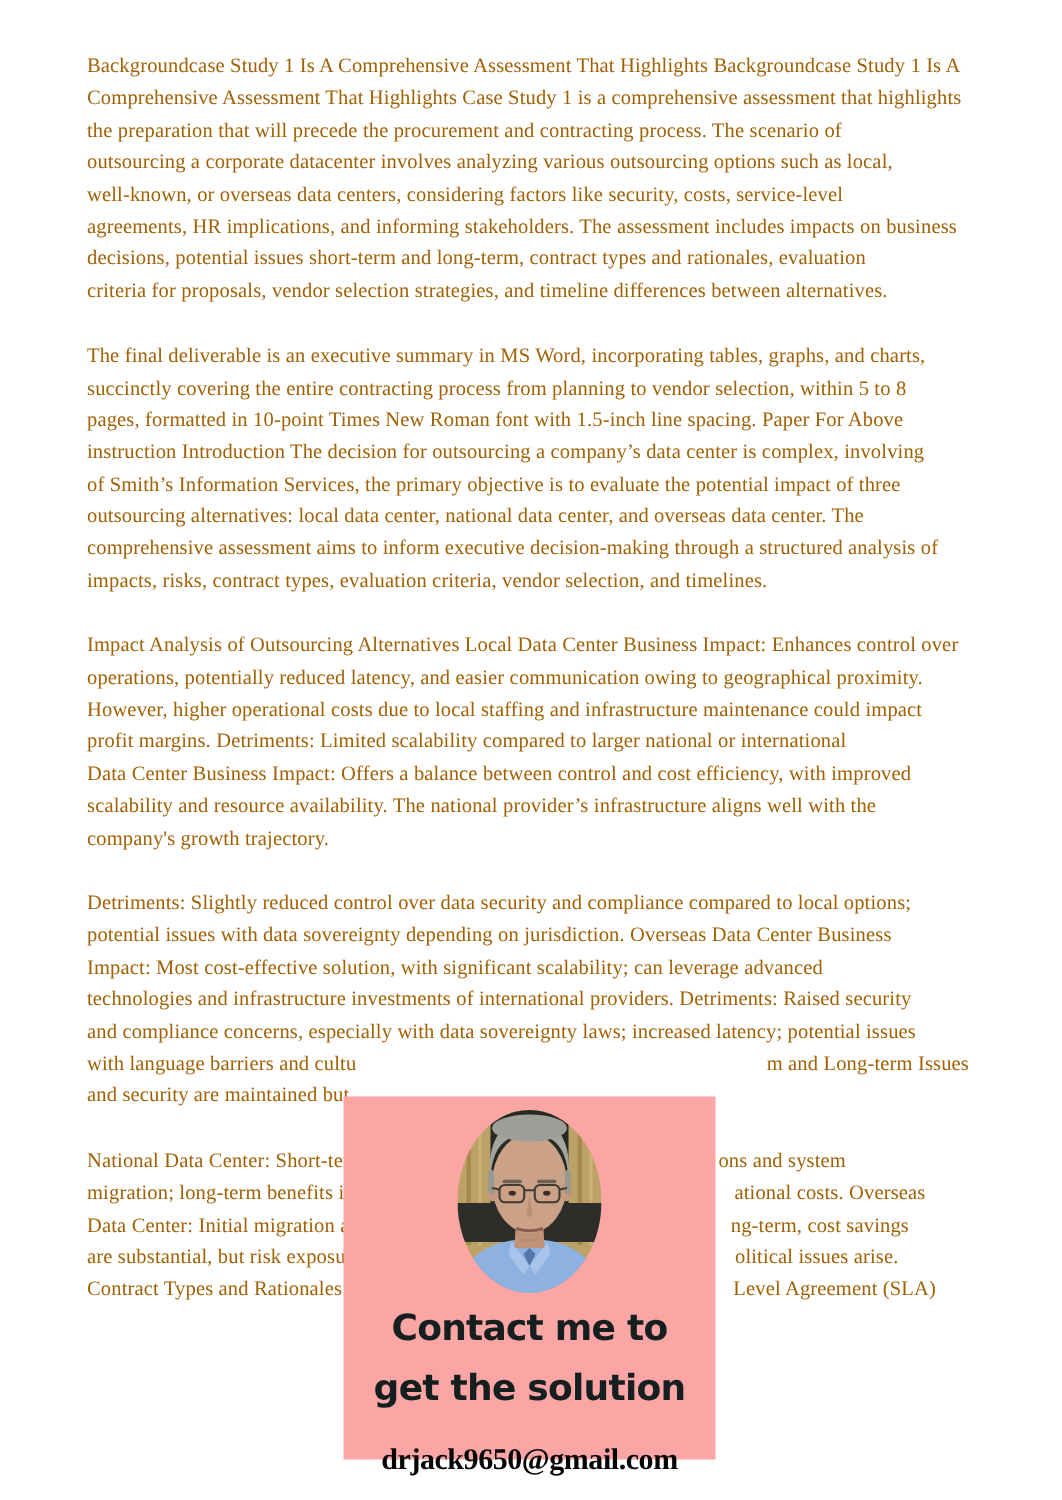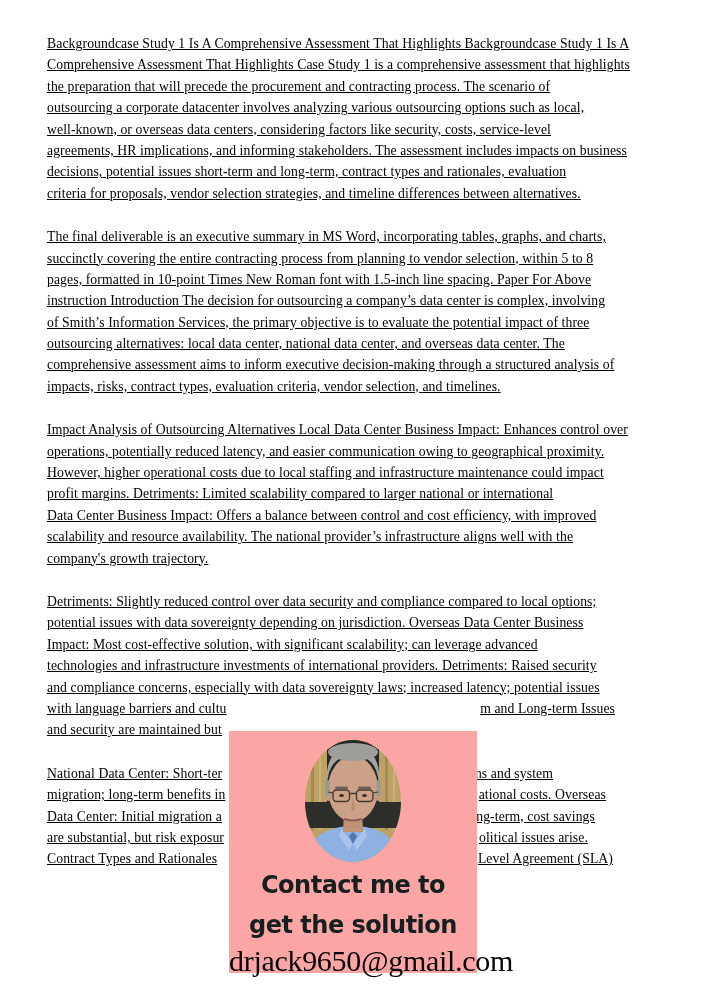--- a/index.html
+++ b/index.html
@@ -3,24 +3,23 @@
 <meta charset="utf-8">
 <style>
   html,body{margin:0;padding:0;}
   body{
     width:708px;height:1000px;position:relative;overflow:hidden;
     background:#ffffff;
     font-family:"Liberation Serif", serif;
   }
   
   .page-text{
-    position:absolute;left:47px;top:33px;width:601px;
-    font-size:13.7px;line-height:21.4px;color:#000000;
+    position:absolute;left:58px;top:33px;width:601px;
+    font-size:13.7px;line-height:21.4px;color:#a16207;
     letter-spacing:0.1px;
-    text-decoration:underline;
   }
   .para{margin:0 0 22px 0;}
   .line{white-space:nowrap;height:21.4px;}
   .line.split{display:flex;justify-content:space-between;gap:20px;}
   .line.split .lfrag{white-space:nowrap;}
   .line.split .rfrag{white-space:nowrap;}
   
   .overlay{
     position:absolute;left:229px;top:731px;width:248px;height:242px;
     text-align:center;
@@ -28,22 +27,22 @@
   .photo{
     width:96px;height:122px;margin:9px auto 0 auto;
   }
   .heading{
     font-family:"DejaVu Sans", sans-serif;
     font-weight:700;font-size:24px;line-height:30px;
     margin-top:8px;letter-spacing:-0.5px;
   }
   .email{
     font-family:"Liberation Serif", serif;
-    font-weight:400;font-size:30px;line-height:26px;
-    color:#060606;margin-top:8px;letter-spacing:-0.3px;
+    font-weight:700;font-size:20px;line-height:26px;
+    color:#060606;margin-top:20px;letter-spacing:-0.3px;
   }
 </style>
 </head>
 <body style="background: rgb(255, 255, 255);">
 
 <div class="page-text" id="doc">
     <div class="para">
       <div class="line">Backgroundcase Study 1 Is A Comprehensive Assessment That Highlights Backgroundcase Study 1 Is A</div>
       <div class="line">Comprehensive Assessment That Highlights Case Study 1 is a comprehensive assessment that highlights</div>
       <div class="line">the preparation that will precede the procurement and contracting process. The scenario of</div>
@@ -73,21 +72,21 @@
       <div class="line">company's growth trajectory.</div>
     </div>
     <div class="para">
       <div class="line">Detriments: Slightly reduced control over data security and compliance compared to local options;</div>
       <div class="line">potential issues with data sovereignty depending on jurisdiction. Overseas Data Center Business</div>
       <div class="line">Impact: Most cost-effective solution, with significant scalability; can leverage advanced</div>
       <div class="line">technologies and infrastructure investments of international providers. Detriments: Raised security</div>
       <div class="line">and compliance concerns, especially with data sovereignty laws; increased latency; potential issues</div>
       <div class="line split">
         <span class="lfrag">with language barriers and cultu</span>
-        <span class="rfrag" style="margin-right: 33px;">m and Long-term Issues</span>
+        <span class="rfrag" style="margin-right: 13px;">m and Long-term Issues</span>
       </div>
       <div class="line split">
         <span class="lfrag">and security are maintained but</span>
         <span class="rfrag" style="margin-right: 0px;"></span>
       </div>
     </div>
     <div class="para">
       <div class="line split">
         <span class="lfrag">National Data Center: Short-ter</span>
         <span class="rfrag" style="margin-right: 95px;">ons and system</span>

